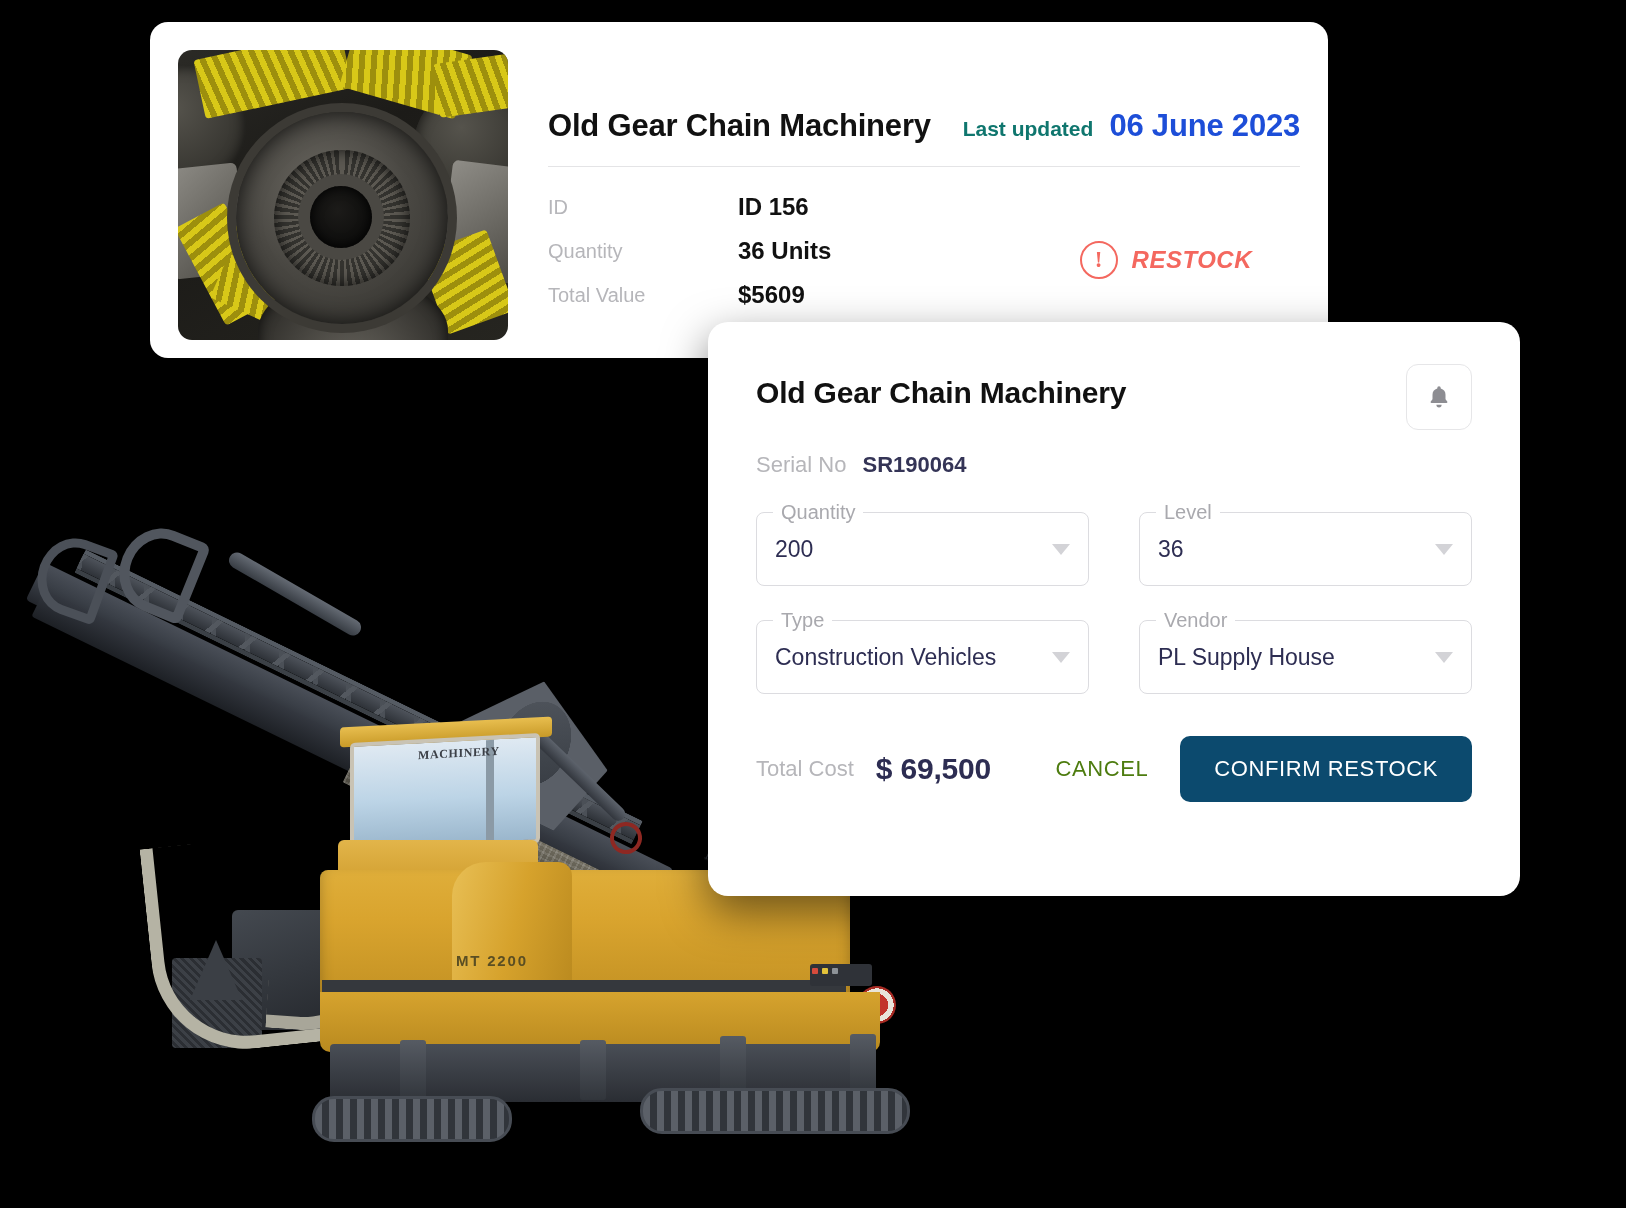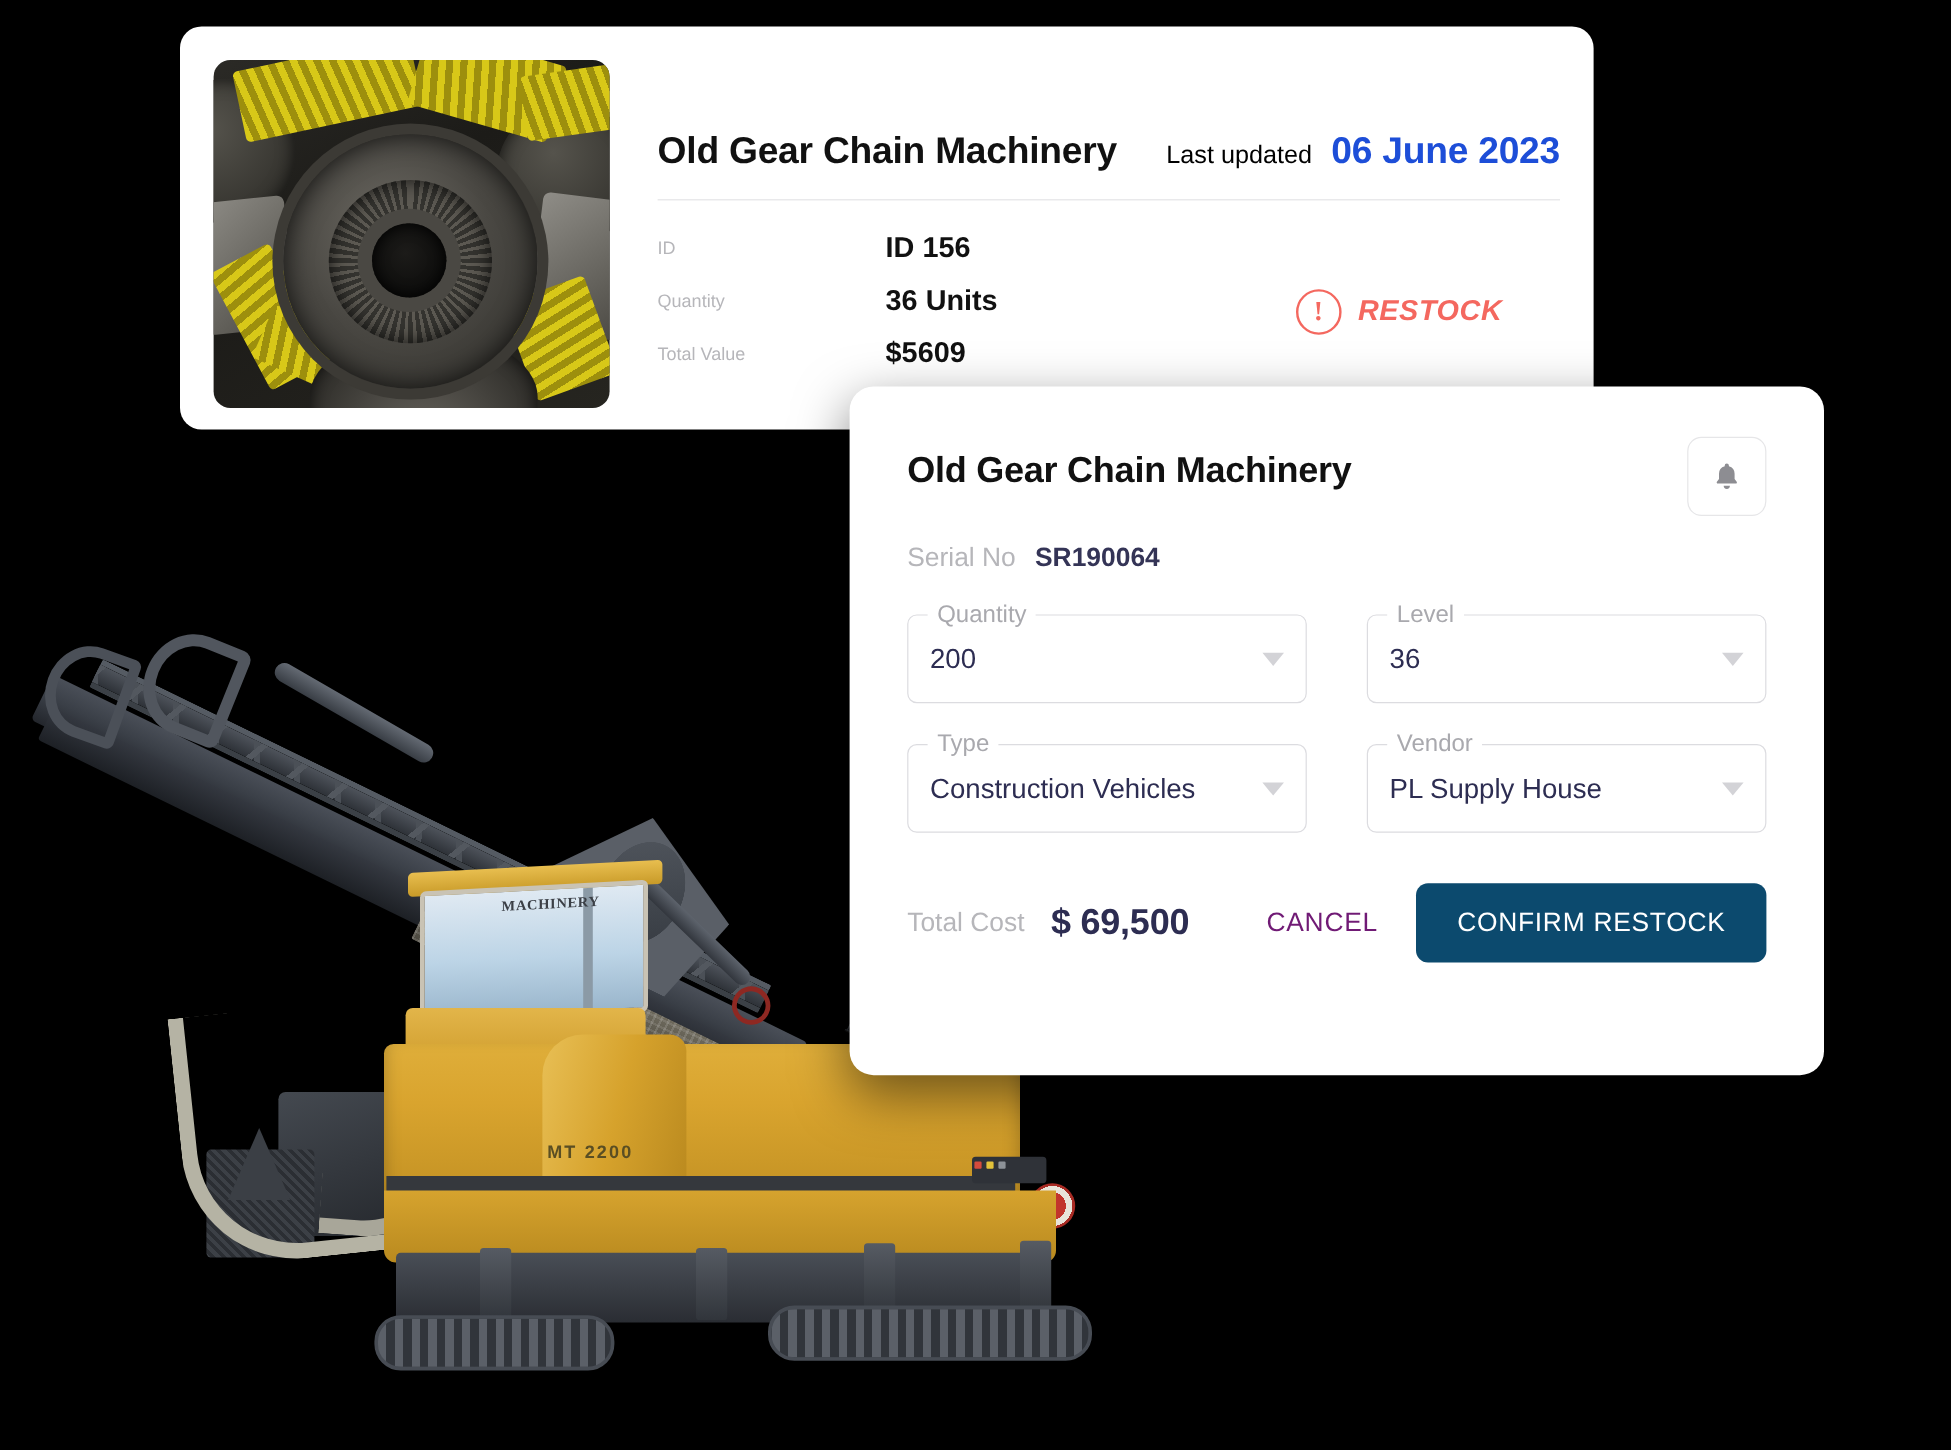--- a/index.html
+++ b/index.html
@@ -396,28 +396,28 @@
     padding-bottom: 22px;
     border-bottom: 1px solid #e4e4e6;
   }
   .card-title {
     font-size: 31px;
     font-weight: bold;
     color: #111111;
     letter-spacing: -.2px;
     flex: 1;
   }
-  .last-updated-label { font-size: 21px; color: #000000; }
+  .last-updated-label { font-size: 21px; color: #0f766e; font-weight: bold; }
   .last-updated-value {
     font-size: 31px; font-weight: bold; color: #1d4ed8; letter-spacing: -.2px; margin-top: 36px;
   }
 
   .spec-grid { margin-top: 26px; position: relative; }
   .spec-row { display: flex; align-items: center; margin-bottom: 16px; }
-  .spec-label { width: 190px; font-size: 15px; color: #b6b6ba; }
+  .spec-label { width: 190px; font-size: 20px; color: #b6b6ba; }
   .spec-value { font-size: 24px; font-weight: bold; color: #111111; }
 
   .restock-badge {
     position: absolute;
     right: 48px;
     top: 48px;
     display: flex;
     align-items: center;
     gap: 14px;
   }
@@ -512,21 +512,21 @@
     align-items: center;
     margin-top: 42px;
   }
   .total-cost-label { font-size: 22px; color: #b6b6ba; margin-right: 22px; }
   .total-cost-value {
     font-size: 30px; font-weight: bold; color: #2d2d52; letter-spacing: -.2px;
     flex: 1;
   }
   .cancel-btn {
     background: none; border: none;
-    color: #701a75; font-size: 22px; letter-spacing: .6px;
+    color: #4d7c0f; font-size: 22px; letter-spacing: .6px;
     font-family: inherit; cursor: pointer; padding: 10px 18px;
     margin-right: 14px;
   }
   .confirm-btn {
     background: #0c4a6e;
     color: #ffffff;
     border: none;
     border-radius: 10px;
     font-size: 22px;
     letter-spacing: .6px;

